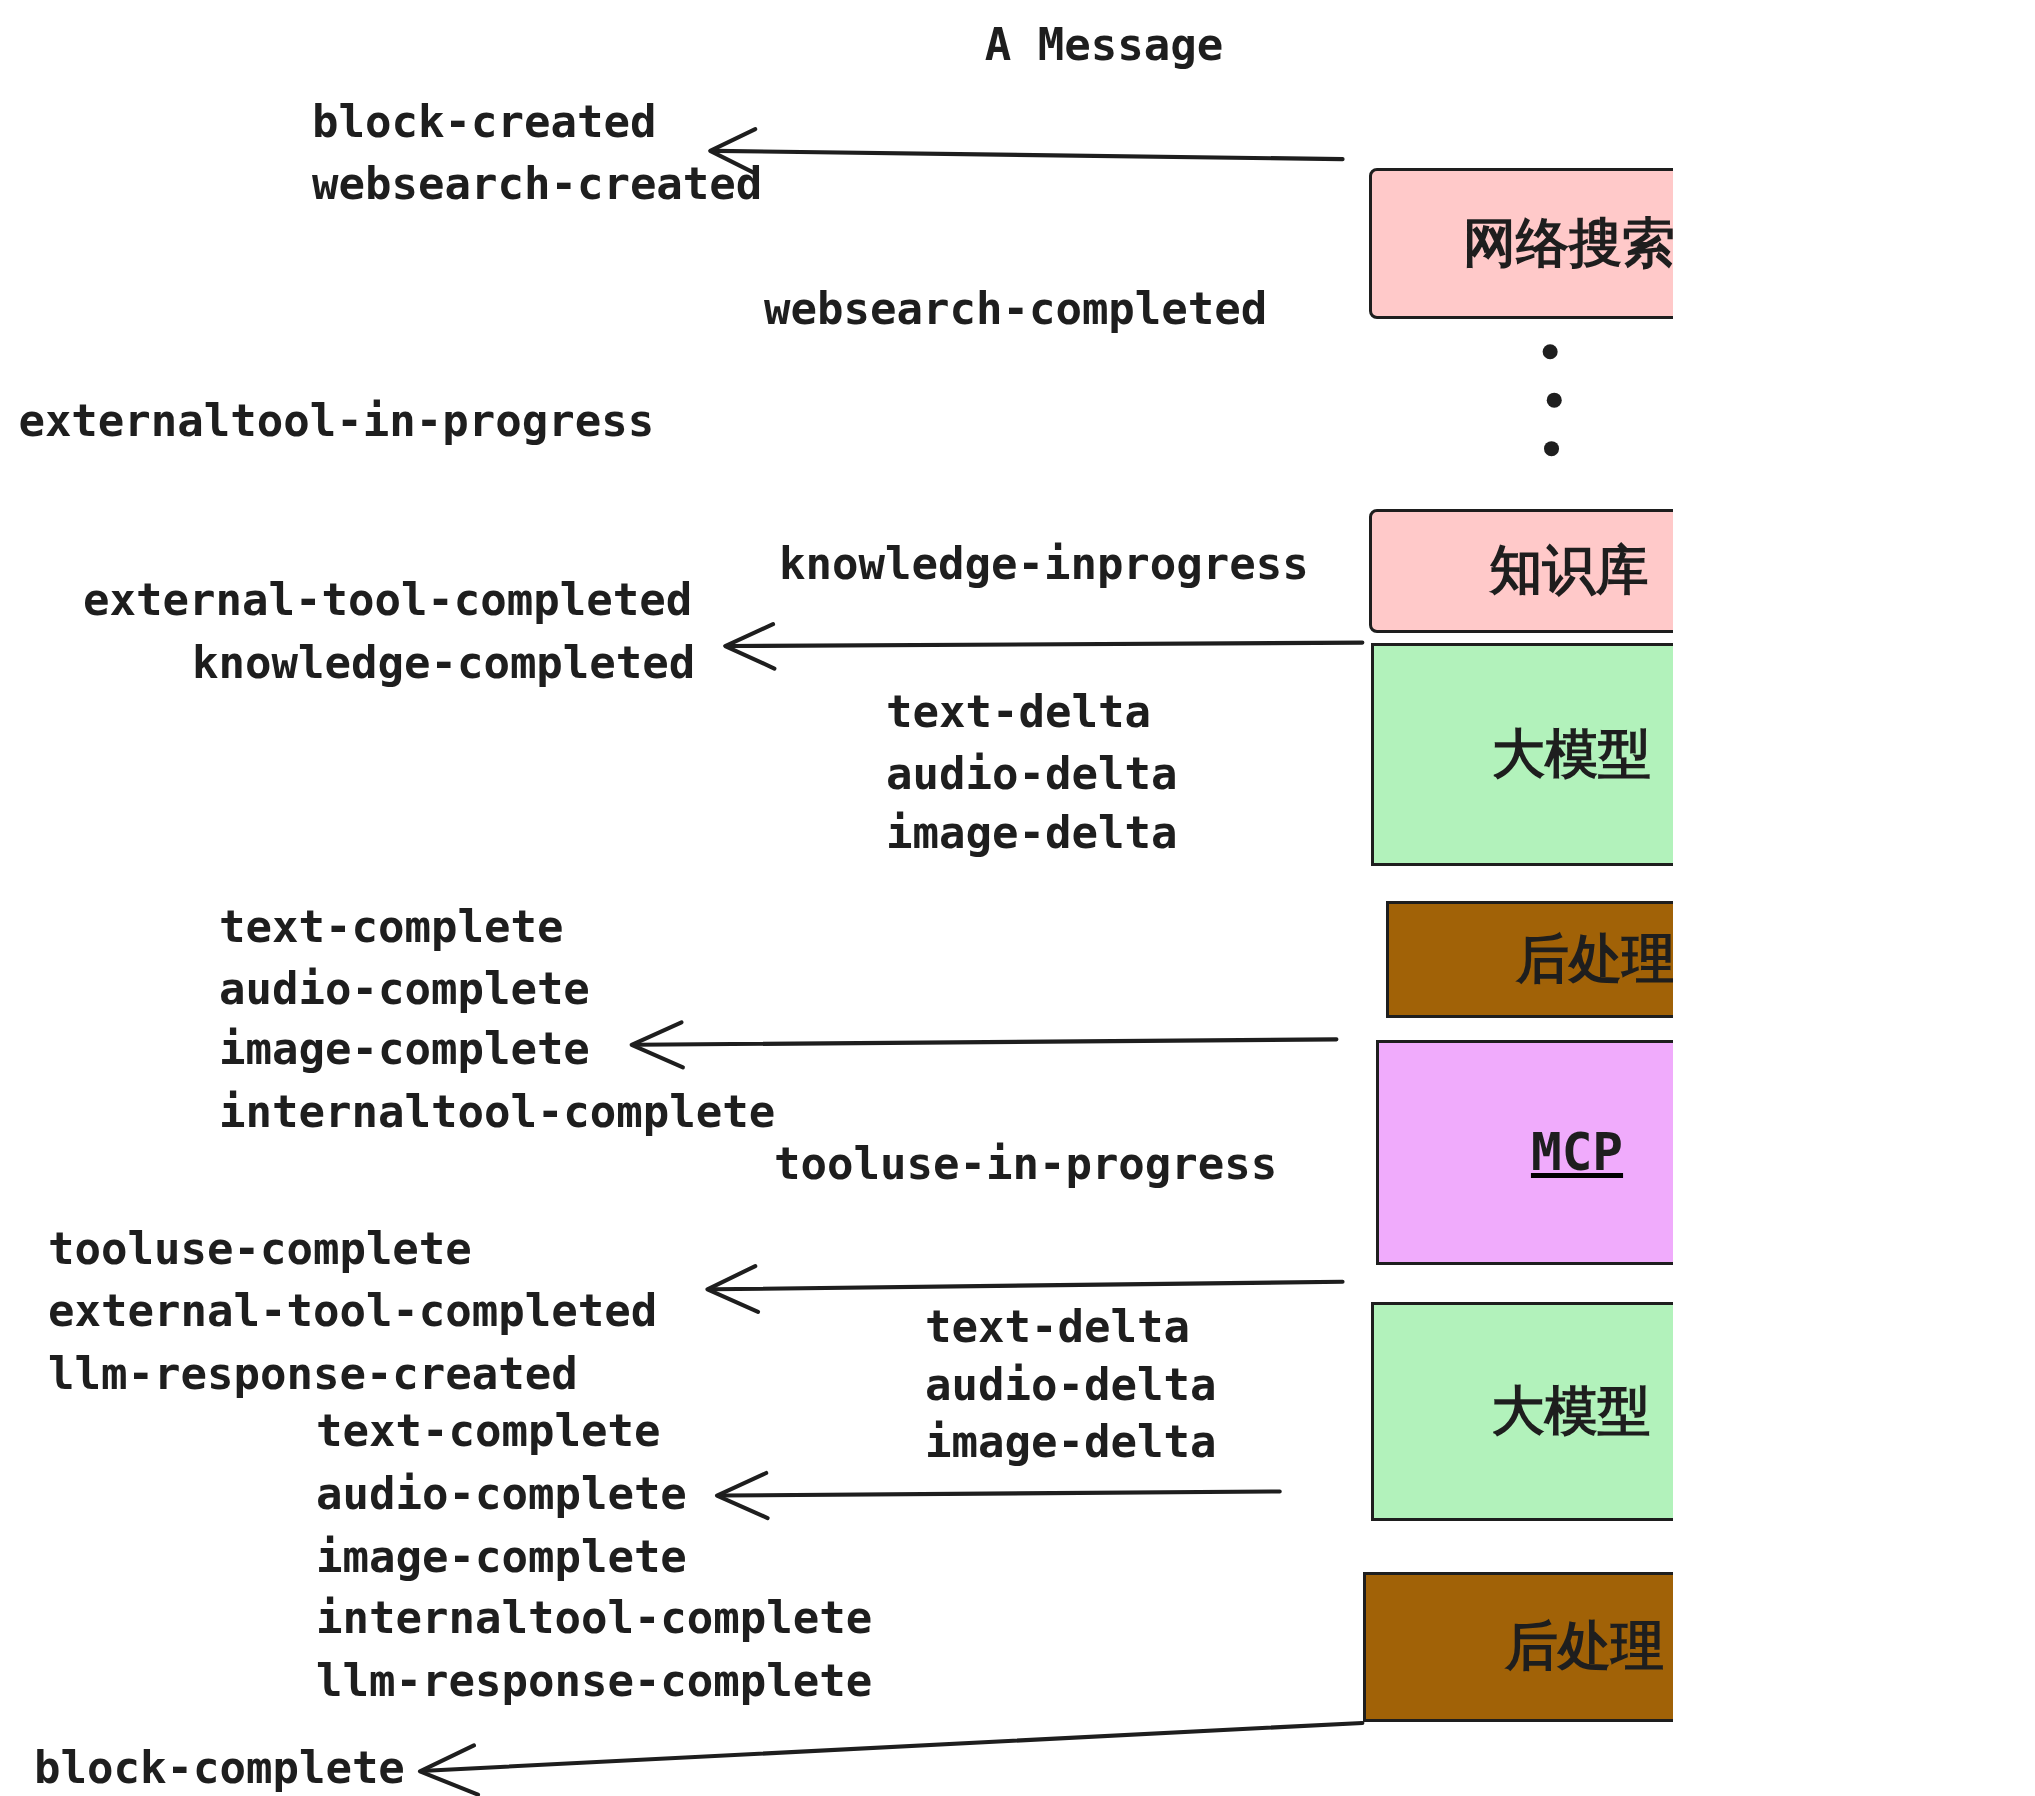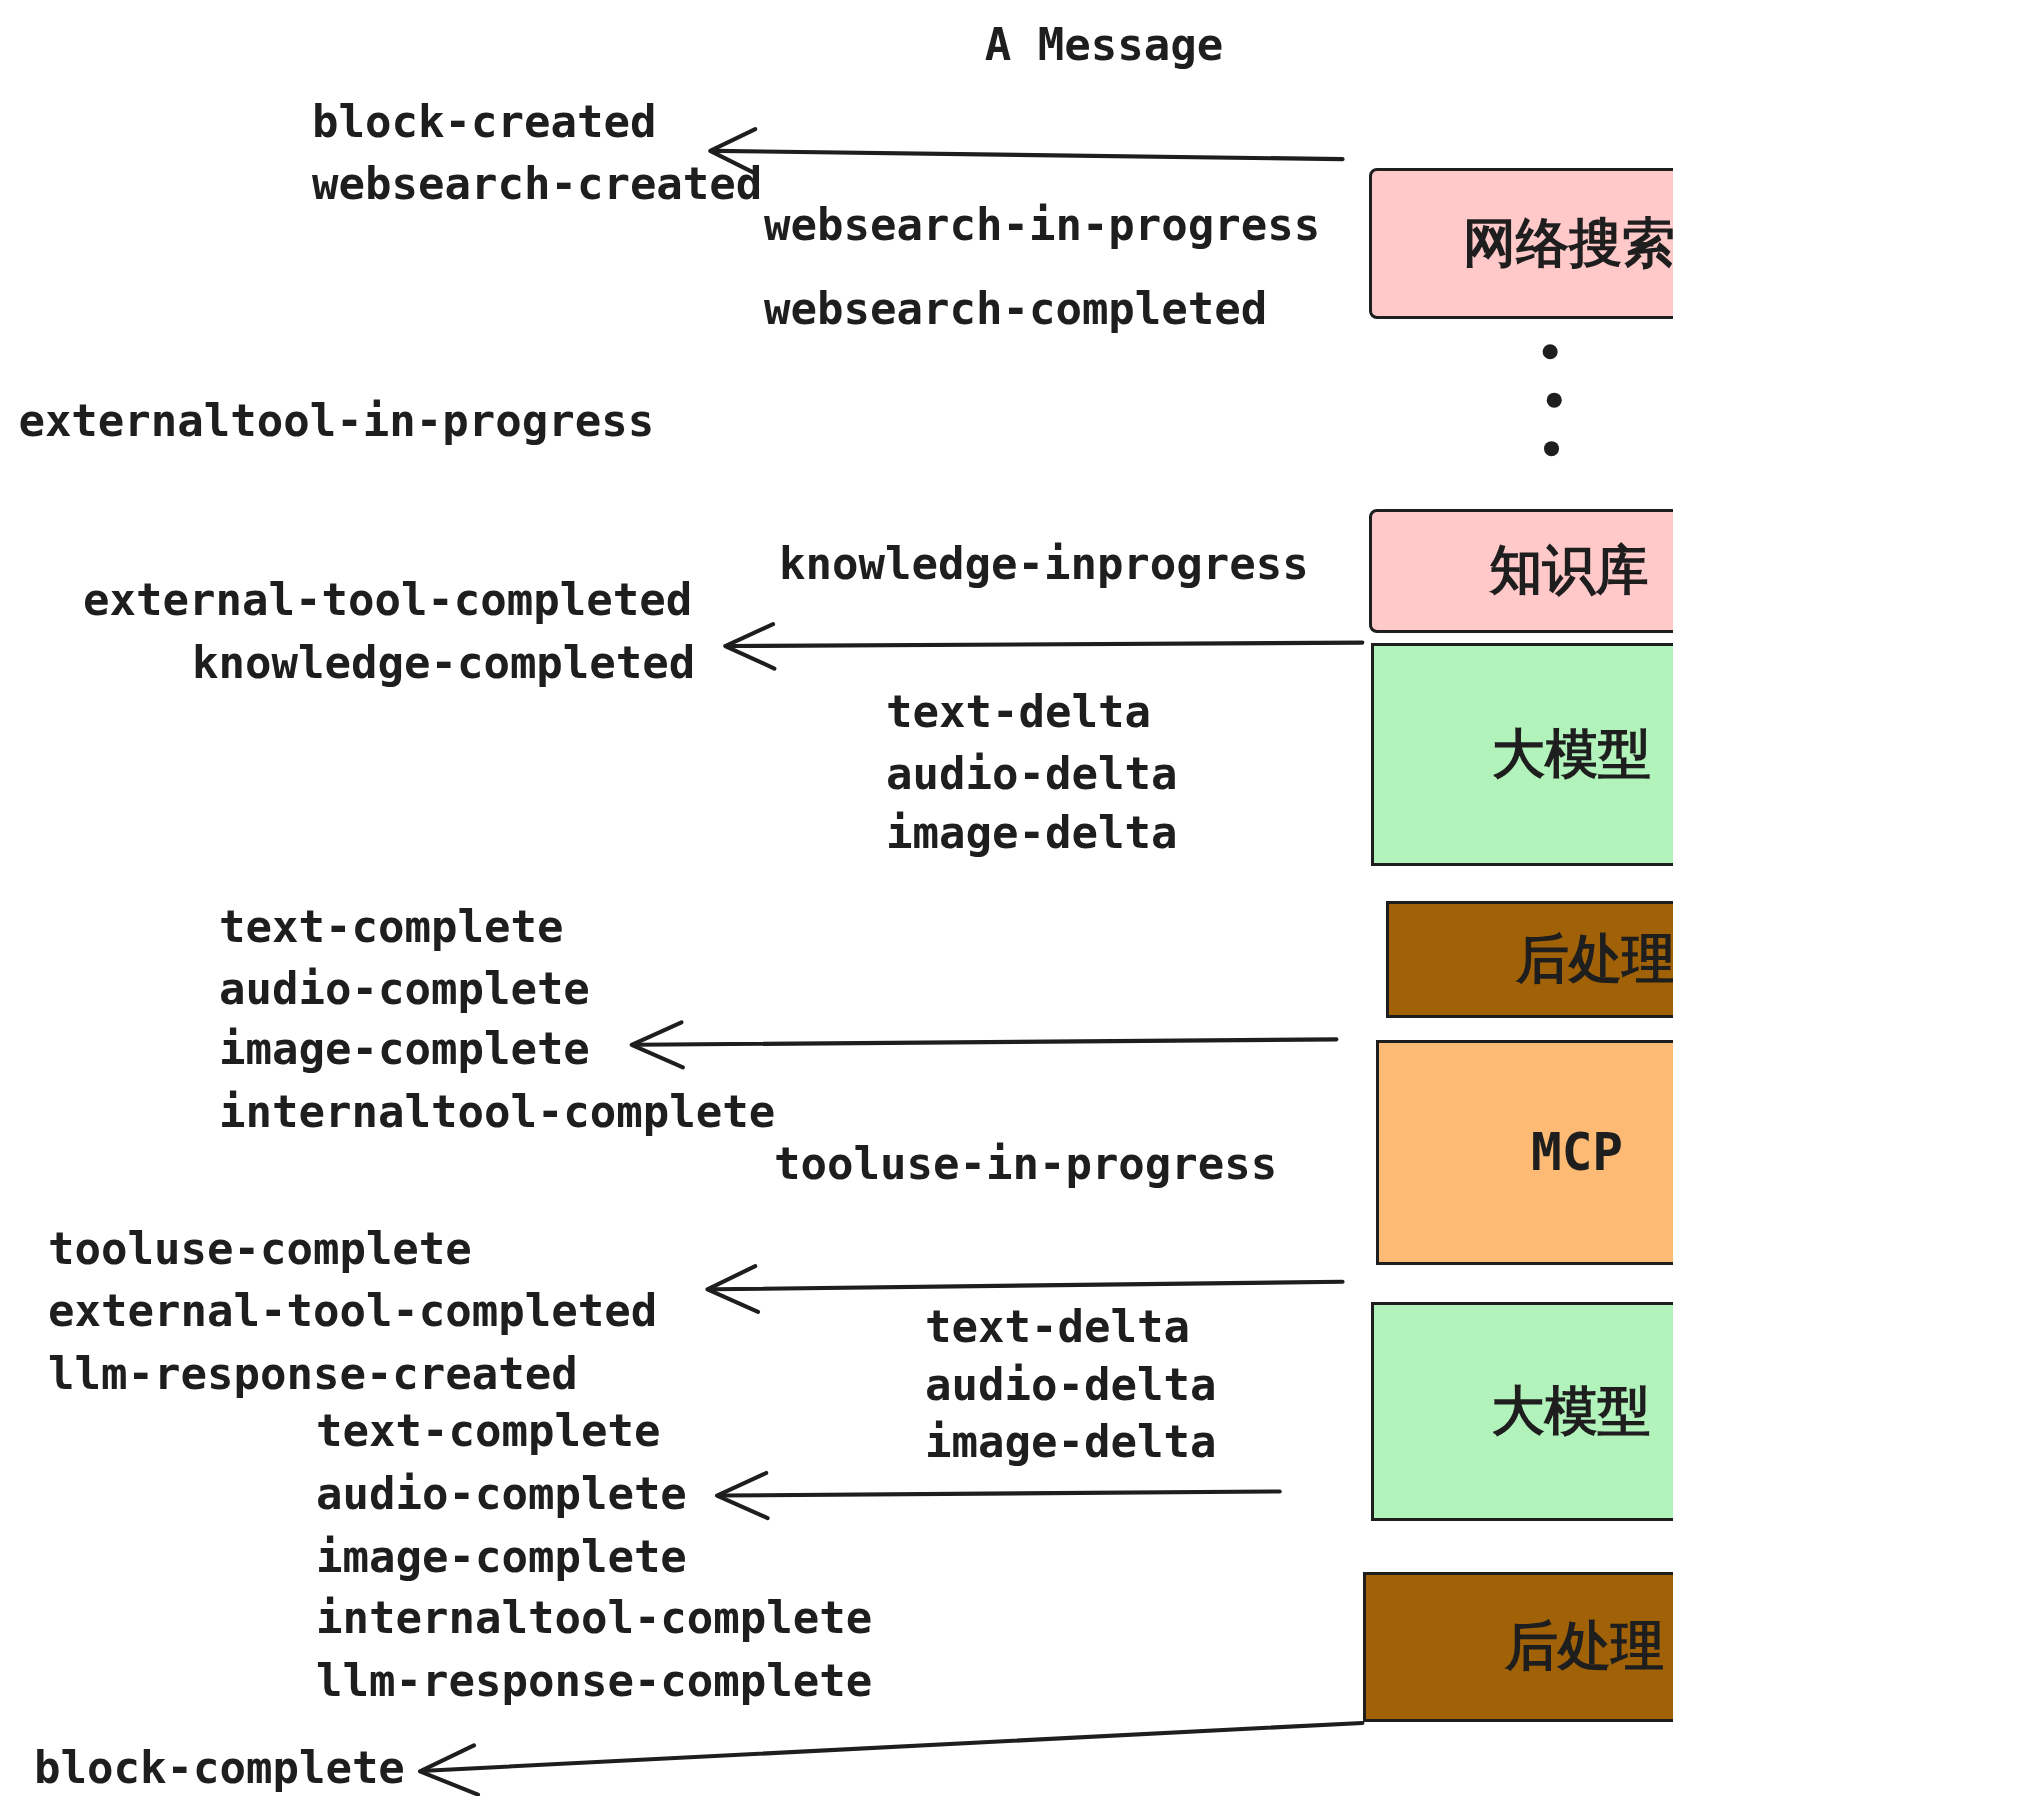--- a/index.html
+++ b/index.html
@@ -43,21 +43,21 @@
     color:#1e1e1e;
     white-space:nowrap;
   }
   .box .lbl.mono{
     font-family:"DejaVu Sans Mono",monospace;
     font-weight:bold;
     font-size:51px;
   }
   .fill-pink{background:#ffc9c9;border-radius:8px;}
   .fill-green{background:#b2f2bb;}
-  .fill-yellow{background:#fdba74;}
+  .fill-yellow{background:#f0abfc;text-decoration:underline;}
   .fill-white{background:#a16207;}
   .side{
     position:absolute;
     font-family:"Liberation Sans",sans-serif;
     font-weight:600;
     font-size:40px;
     color:#1e1e1e;
     white-space:nowrap;
     transform:translateY(-50%);
     margin-top:28px;
@@ -140,21 +140,20 @@
   </div>
   <div class="box fill-white" style="left:1363px;top:1572px;width:443px;height:150px;">
     <span class="lbl">后处理</span>
   </div>
 
   <div class="side" style="left:1841px;top:362px;">外部工具</div>
   <div class="side" style="left:1856px;top:1156px;">外部工具</div>
 
   <div class="evt" style="left:312px;top:122px;text-align:right;">block-created</div>
   <div class="evt" style="left:312px;top:184px;">websearch-created</div>
-  <div class="evt" style="left:764px;top:225px;">websearch-in-progress</div>
   <div class="evt" style="left:764px;top:309px;">websearch-completed</div>
   <div class="evt" style="left:18.4px;top:421px;">externaltool-in-progress</div>
   <div class="evt" style="left:779px;top:564px;">knowledge-inprogress</div>
   <div class="evt" style="left:83px;top:600px;">external-tool-completed</div>
   <div class="evt" style="left:192px;top:663px;">knowledge-completed</div>
   <div class="evt" style="left:886px;top:712px;">text-delta</div>
   <div class="evt" style="left:886px;top:774px;">audio-delta</div>
   <div class="evt" style="left:886px;top:833px;">image-delta</div>
   <div class="evt" style="left:219px;top:927px;">text-complete</div>
   <div class="evt" style="left:219px;top:989px;">audio-complete</div>

